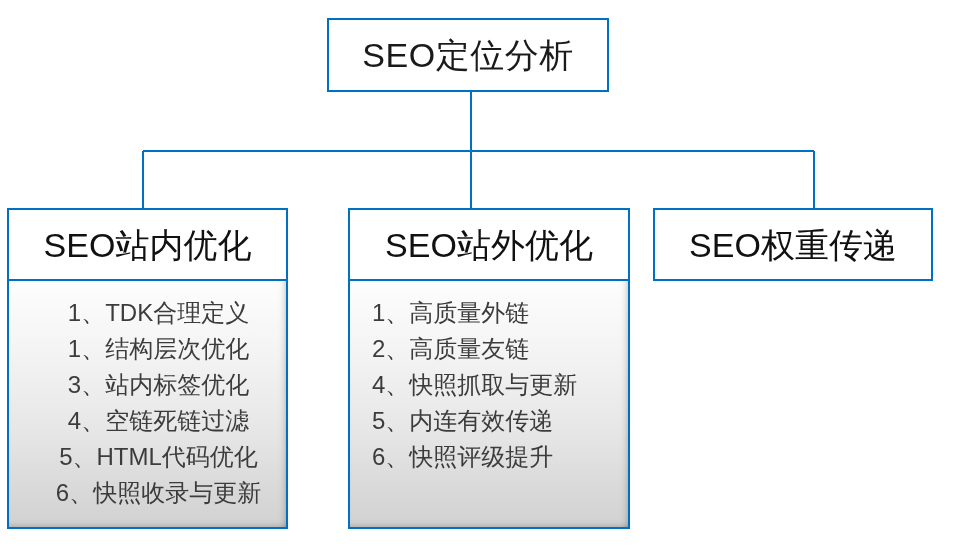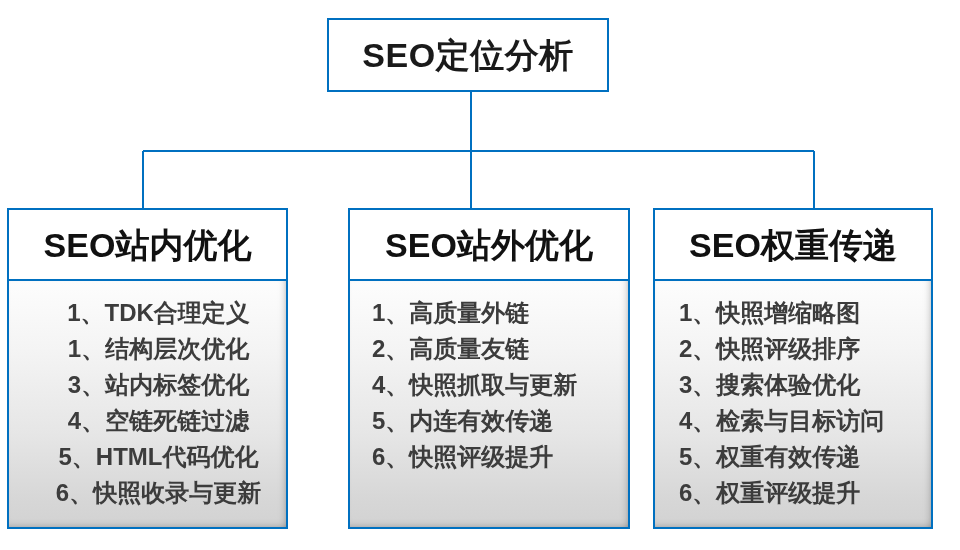--- a/index.html
+++ b/index.html
@@ -10,21 +10,20 @@
     width: 960px;
     height: 550px;
     background: #ffffff;
     font-family: "Liberation Sans", "DejaVu Sans", sans-serif;
     overflow: hidden;
   }
   #diagram {
     position: relative;
     width: 960px;
     height: 512px;
-    font-weight: bold;
   }
 
   
   #connectors {
     position: absolute;
     left: 0;
     top: 0;
     width: 960px;
     height: 550px;
     pointer-events: none;
@@ -147,25 +146,15 @@
         <li>5、内连有效传递</li>
         <li>6、快照评级提升</li>
       </ul>
     </div>
   </div>
 
   <div class="card card-3">
     <div class="card-header">
       <span class="card-header-label">SEO权重传递</span>
     </div>
-    <div class="card-body">
-      <ul class="card-list">
-        <li>1、快照增缩略图</li>
-        <li>2、快照评级排序</li>
-        <li>3、搜索体验优化</li>
-        <li>4、检索与目标访问</li>
-        <li>5、权重有效传递</li>
-        <li>6、权重评级提升</li>
-      </ul>
-    </div>
   </div>
 
 </div>
 
 </body></html>

